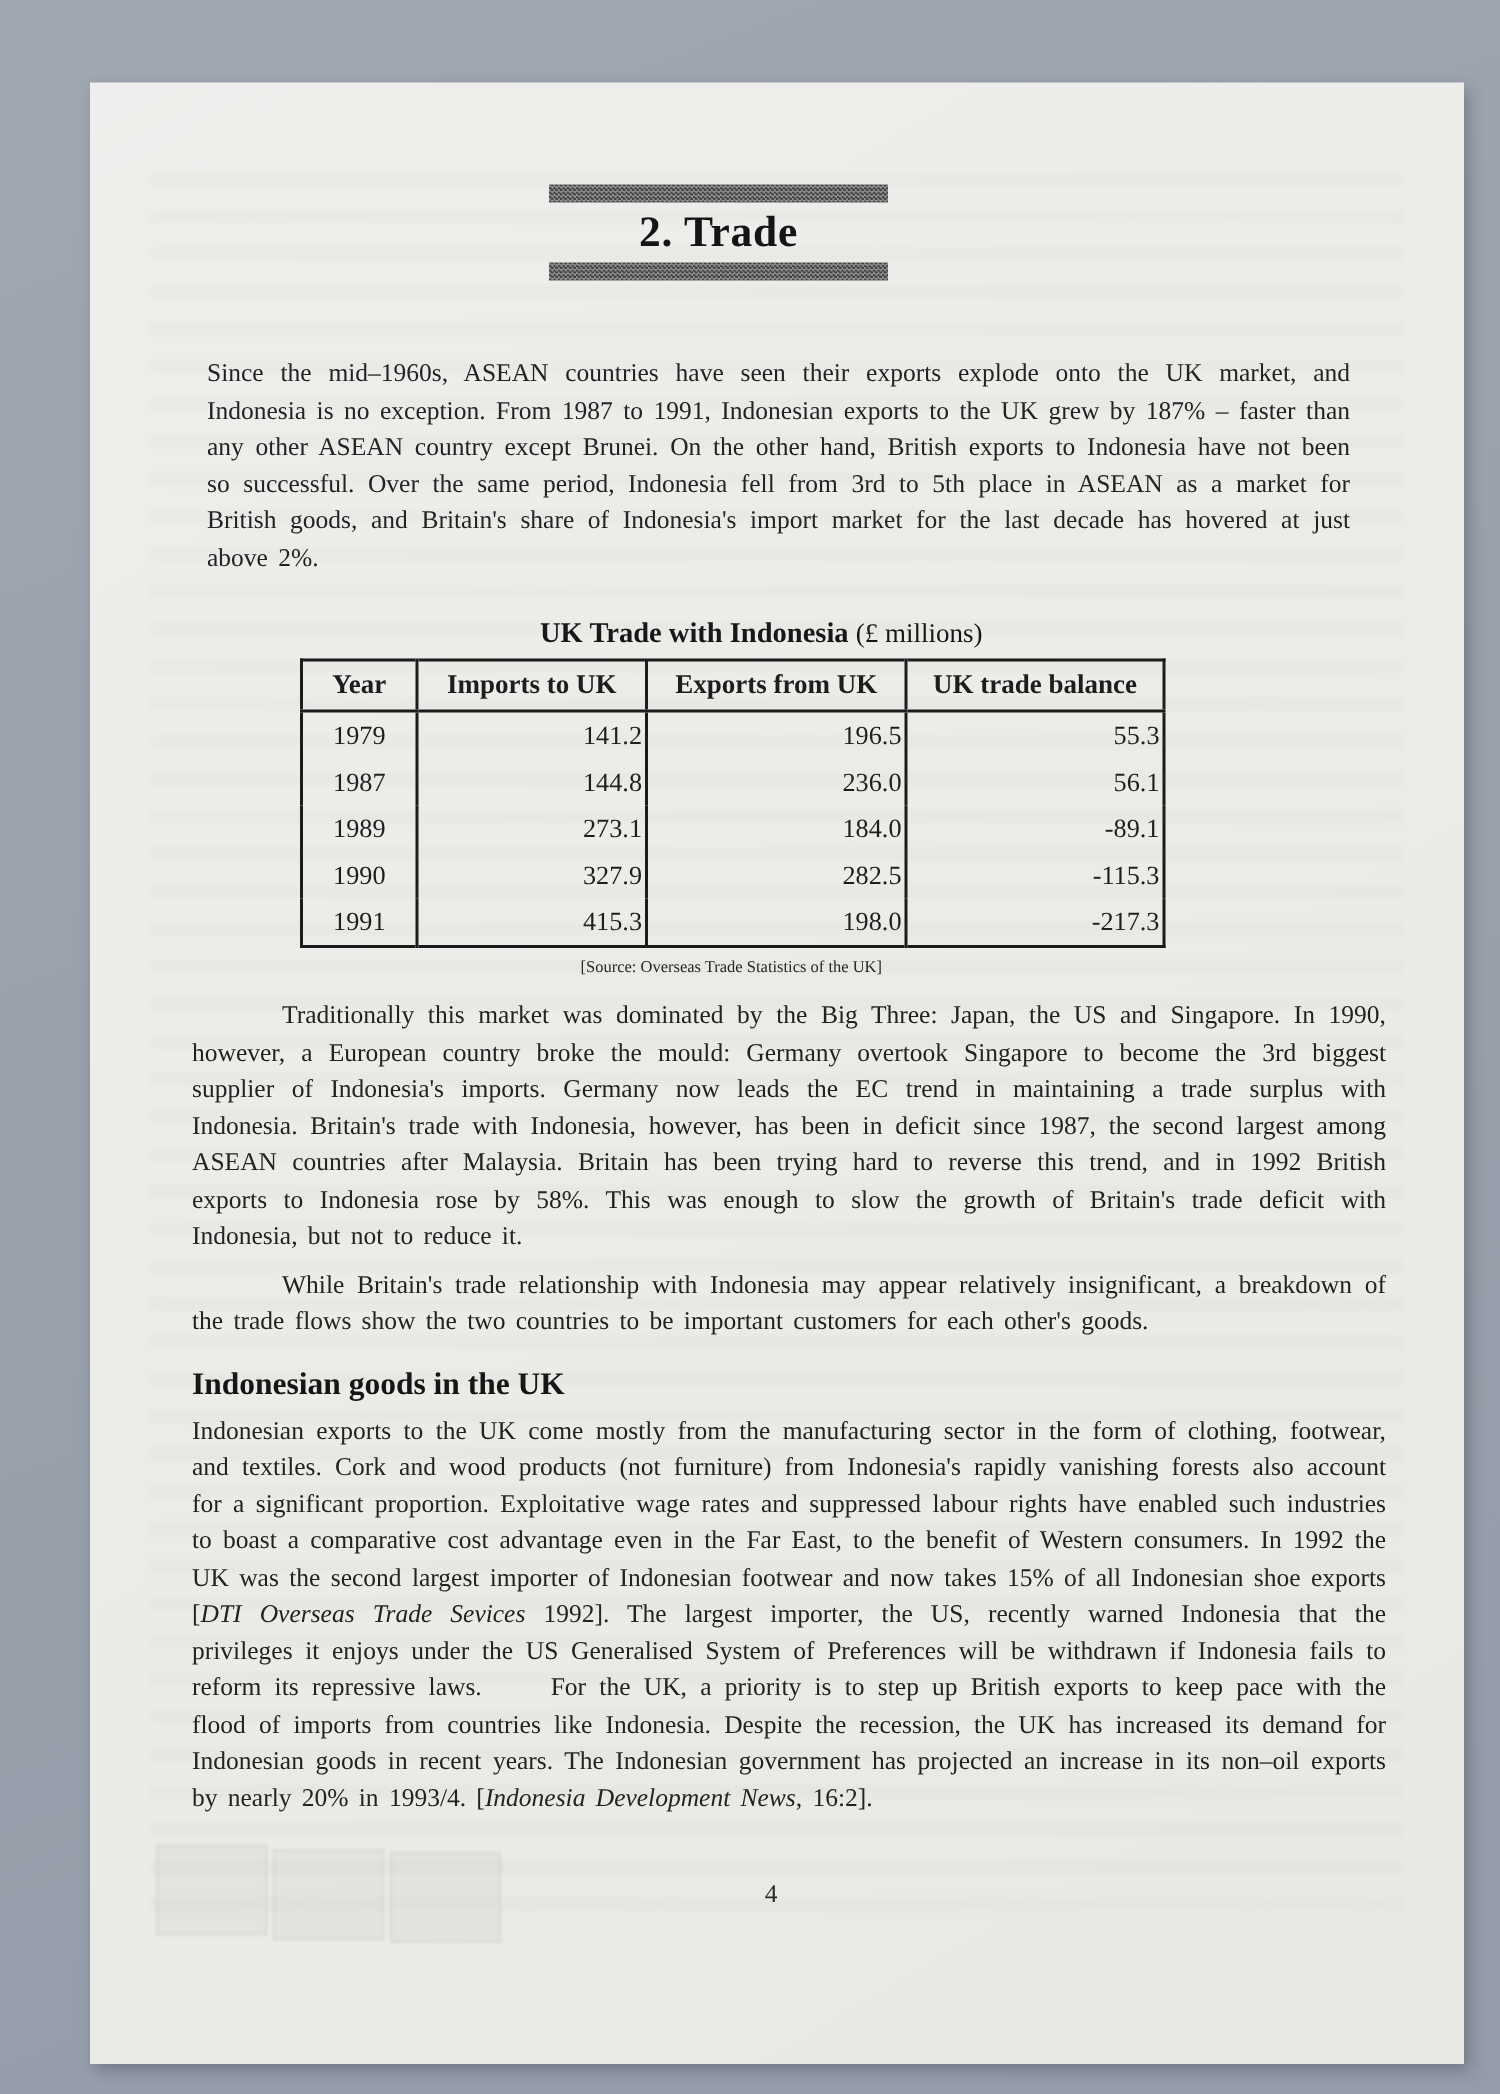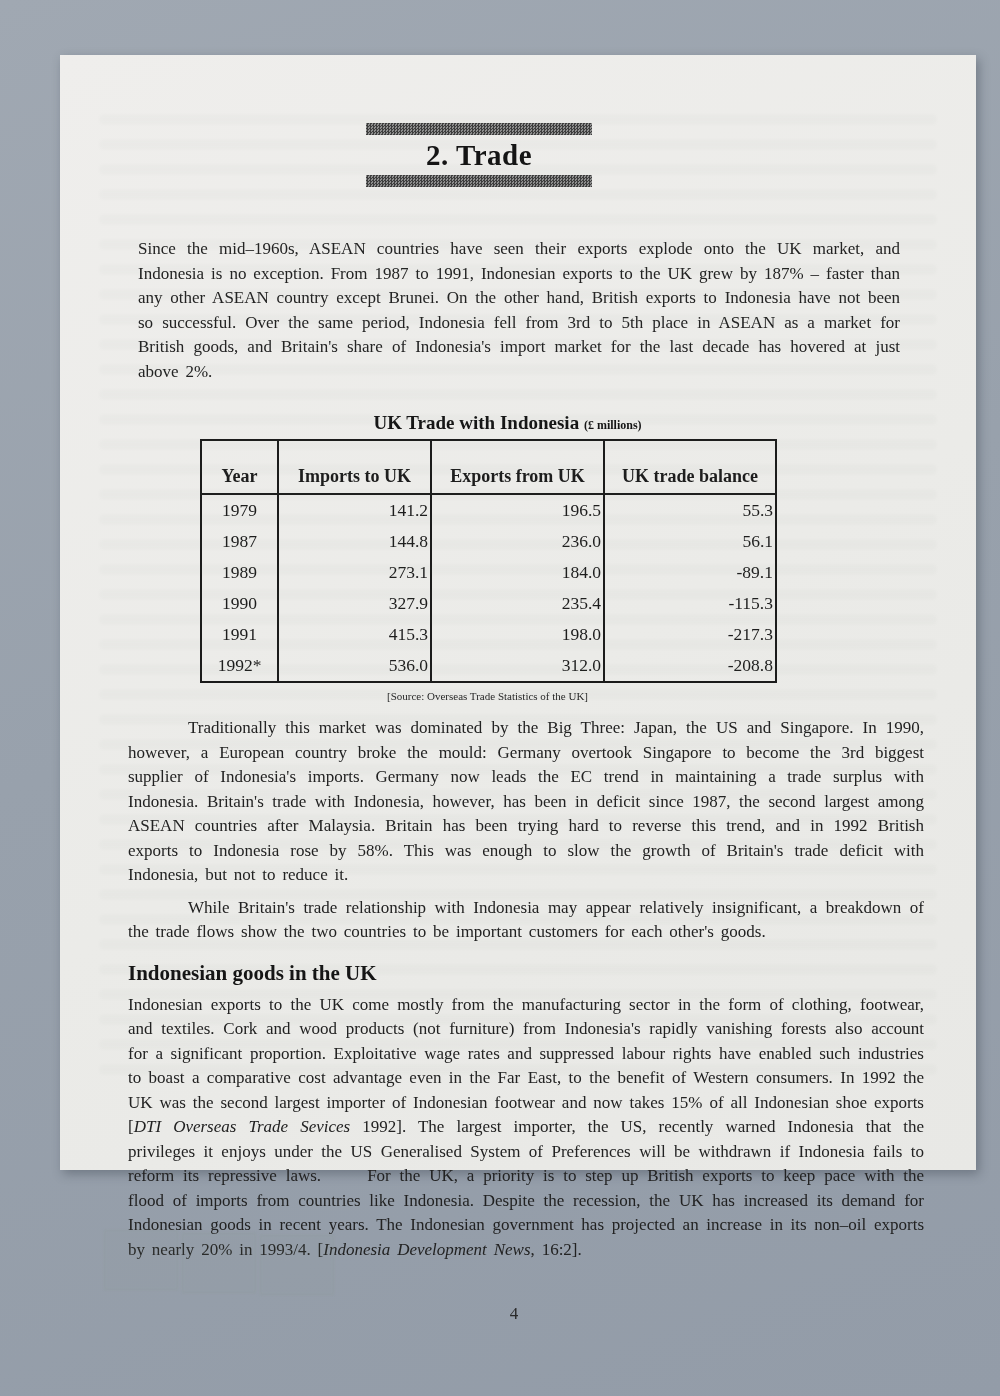--- a/index.html
+++ b/index.html
@@ -15,21 +15,21 @@
     position: relative;
     width: 1000px;
     height: 1396px;
     background: linear-gradient(160deg, #a0a8b2 0%, #98a1ac 45%, #939ca8 100%);
   }
   .page {
     position: absolute;
     left: 60px;
     top: 55px;
     width: 916px;
-    height: 1115px;
+    height: 1321px;
     background: linear-gradient(150deg, #efeeec 0%, #ebebe8 55%, #e8e8e5 100%);
     color: #1f1f1f;
     box-shadow: 3px 4px 10px rgba(40,48,60,0.35);
   }
   
   .bleed-layer {
     position: absolute;
     left: 40px; top: 60px; right: 40px; bottom: 90px;
     background: repeating-linear-gradient(
       to bottom,
@@ -82,40 +82,40 @@
 
   .table-area { margin-top: 28px; }
   .table-title {
     width: 575px;
     margin-left: 140px;
     text-align: center;
     font-size: 19px;
     color: #151515;
   }
   .table-title .tt-bold { font-weight: bold; margin-left: 40px; }
-  .table-title .tt-unit { font-weight: bold; font-size: 12px; }
+  .table-title .tt-unit { font-weight: normal; font-size: 18px; }
 
   table.trade {
     margin: 5px 0 0 140px;
     width: 575px;
     border-collapse: collapse;
     border: 2px solid #1b1b1b;
     table-layout: fixed;
     font-size: 17.5px;
     color: #1d1d1d;
   }
   table.trade col.c-year    { width: 77px; }
   table.trade col.c-imports { width: 153px; }
   table.trade col.c-exports { width: 173px; }
   table.trade col.c-balance { width: 172px; }
   table.trade th {
     border-bottom: 2px solid #1b1b1b;
     font-weight: bold;
     font-size: 18px;
-    padding: 25px 2px 6px 2px;
+    padding: 5px 2px 6px 2px;
     text-align: center;
   }
   table.trade th + th, table.trade td + td { border-left: 2px solid #1b1b1b; }
   table.trade td { padding: 4px 2px 4px 2px; height: 23px; }
   td.cell-year    { text-align: center; }
   td.cell-imports { text-align: right; padding-right: 50px; margin-left: 30px; }
   td.cell-exports { text-align: right; padding-right: 72px; }
   td.cell-balance { text-align: right; padding-right: 14px; }
 
   .table-source {
@@ -197,35 +197,29 @@
           </tr>
           <tr>
             <td class="cell-year">1989</td>
             <td class="cell-imports">273.1</td>
             <td class="cell-exports">184.0</td>
             <td class="cell-balance">-89.1</td>
           </tr>
           <tr>
             <td class="cell-year">1990</td>
             <td class="cell-imports">327.9</td>
-            <td class="cell-exports">235.4</td>
+            <td class="cell-exports">282.5</td>
             <td class="cell-balance">-115.3</td>
           </tr>
           <tr>
             <td class="cell-year">1991</td>
             <td class="cell-imports">415.3</td>
             <td class="cell-exports">198.0</td>
             <td class="cell-balance">-217.3</td>
           </tr>
-          <tr>
-            <td class="cell-year">1992*</td>
-            <td class="cell-imports">536.0</td>
-            <td class="cell-exports">312.0</td>
-            <td class="cell-balance">-208.8</td>
-          </tr>
         </tbody>
       </table>
       <div class="table-source">[Source: Overseas Trade Statistics of the UK]</div>
     </div>
 
     <p class="body-text para indent-first">Traditionally this market was dominated by the Big Three: Japan, the US and Singapore. In 1990, however, a European country broke the mould: Germany overtook Singapore to become the 3rd biggest supplier of Indonesia's imports. Germany now leads the EC trend in maintaining a trade surplus with Indonesia. Britain's trade with Indonesia, however, has been in deficit since 1987, the second largest among ASEAN countries after Malaysia. Britain has been trying hard to reverse this trend, and in 1992 British exports to Indonesia rose by 58%. This was enough to slow the growth of Britain's trade deficit with Indonesia, but not to reduce it.</p>
 
     <p class="body-text para tight indent-first">While Britain's trade relationship with Indonesia may appear relatively insignificant, a breakdown of the trade flows show the two countries to be important customers for each other's goods.</p>
 
     <h2 class="section-heading">Indonesian goods in the UK</h2>

